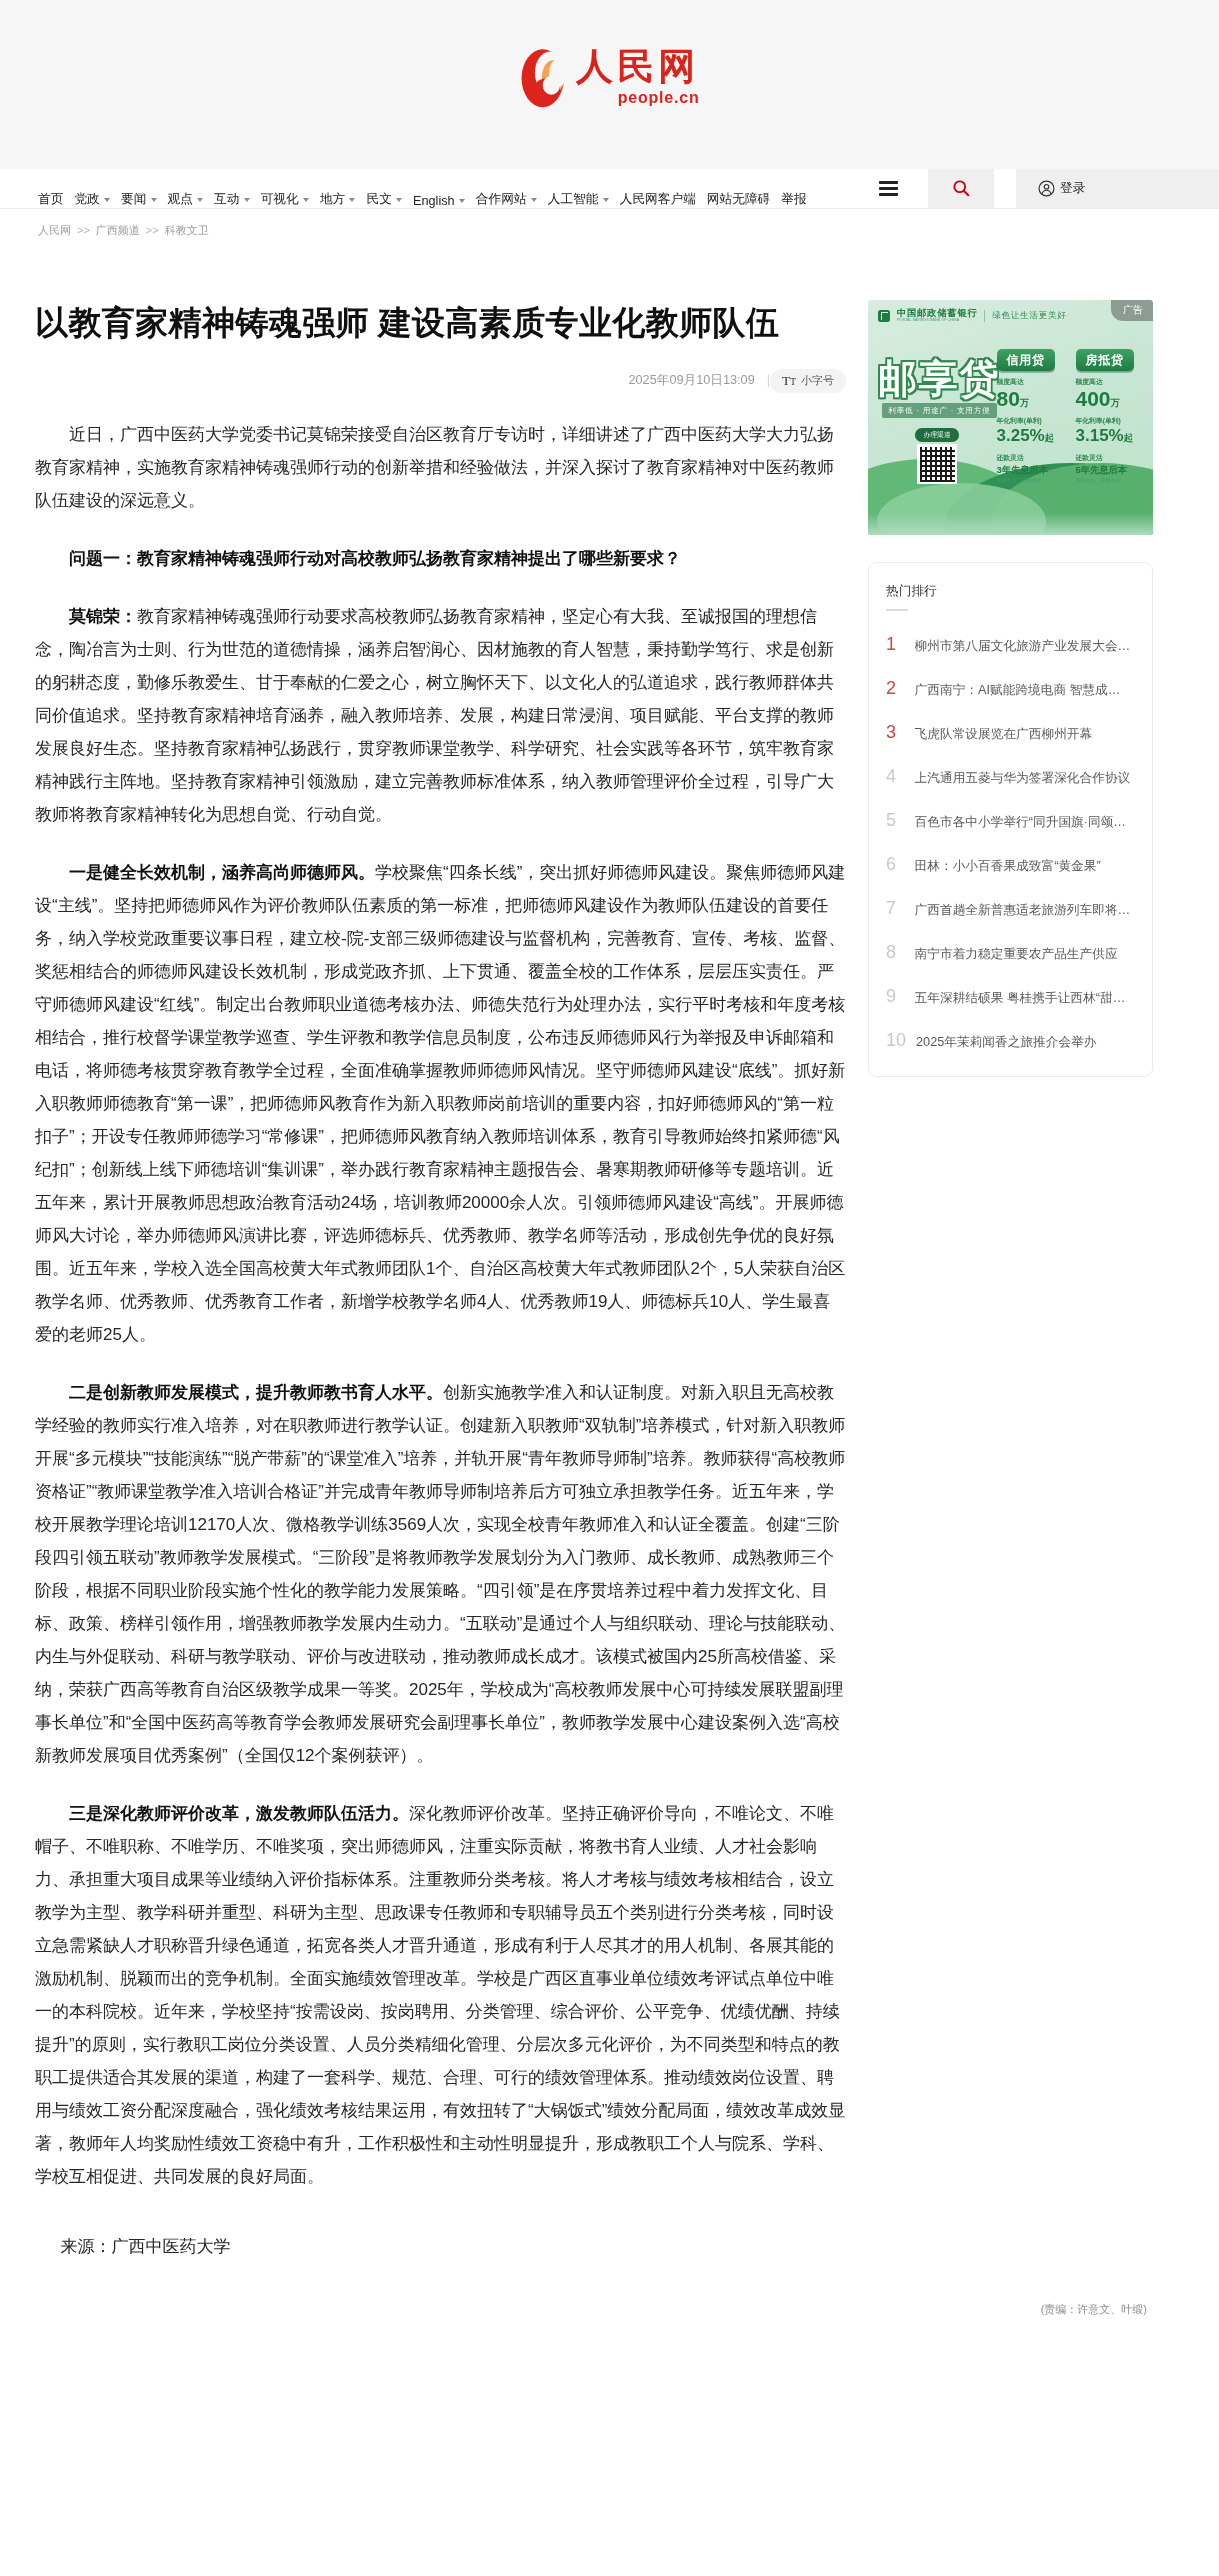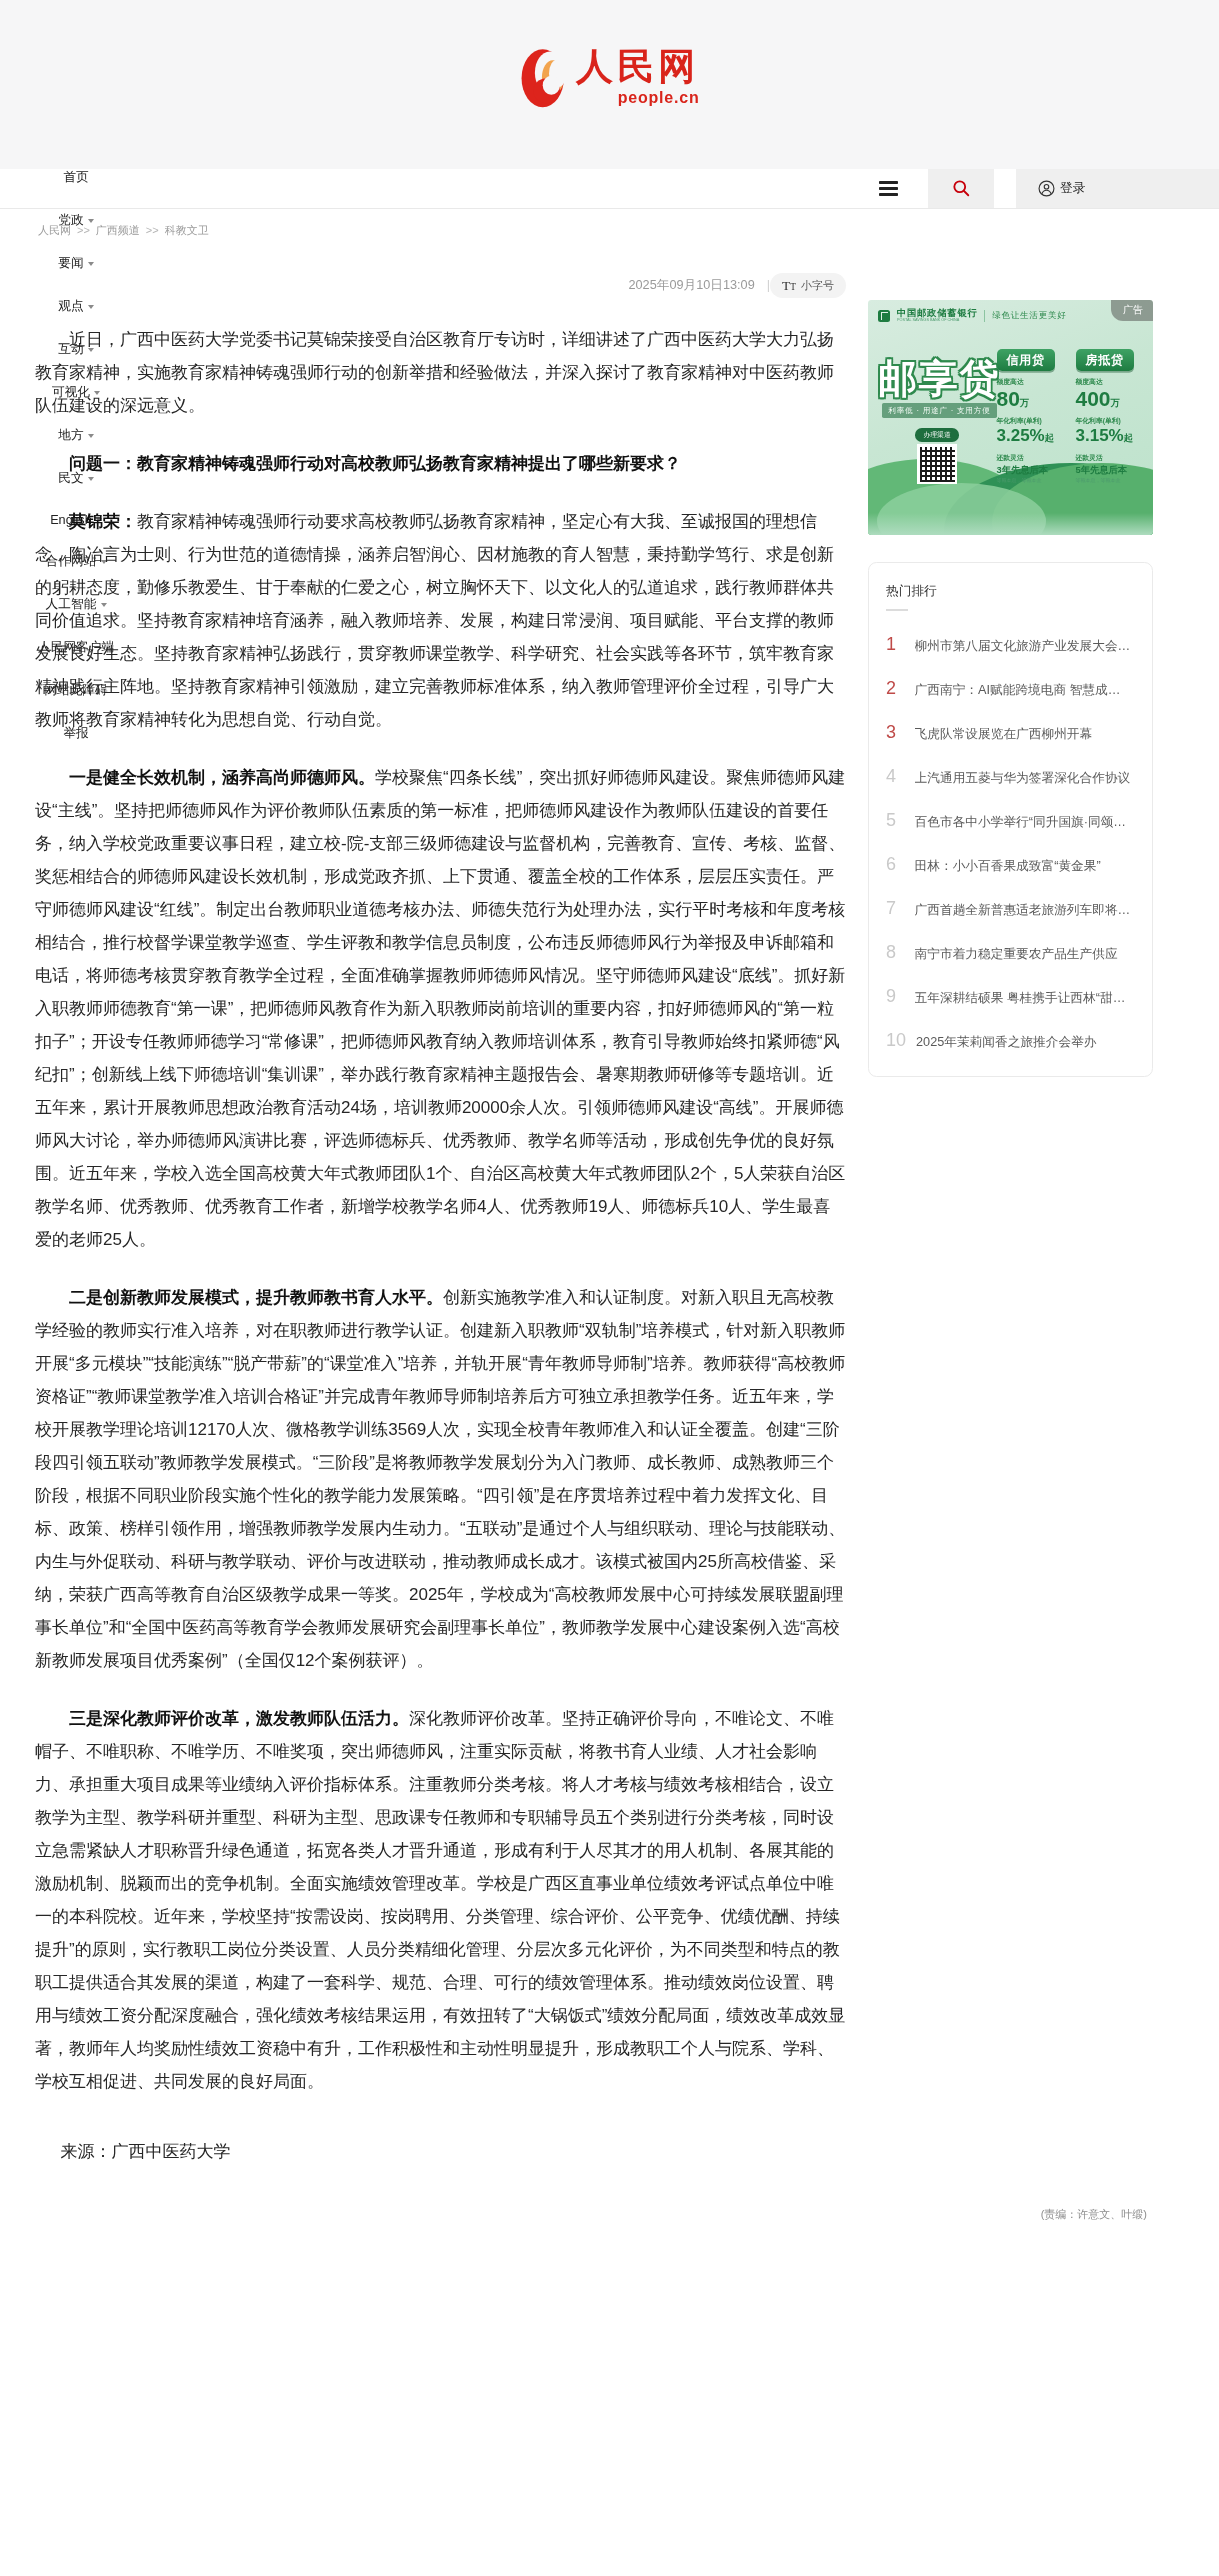--- a/index.html
+++ b/index.html
@@ -7,21 +7,21 @@
   .page{width:1220px;position:relative;}
 
   
   .masthead{height:169px;background:#f6f6f7;display:flex;align-items:center;justify-content:center;}
   .logo{display:flex;align-items:center;gap:8.5px;cursor:pointer;transform:translatey(-6.8px);}
   .logo-cn{font-size:37px;font-weight:900;color:#d9241b;letter-spacing:4.2px;line-height:1;}
   .logo-en{font-size:16px;font-weight:700;color:#d9241b;text-align:right;margin-top:3.4px;letter-spacing:0.8px;}
 
   
   .nav{height:39px;border-bottom:0.8px solid #e9e9e9;display:flex;align-items:stretch;justify-content:space-between;background:#fff;}
-  .nav-items{display:flex;align-items:center;padding-left:38px;gap:26px;flex-direction:column;}
+  .nav-items{display:flex;align-items:flex-end;padding-left:38px;gap:11px;}
   .nav-item{display:flex;align-items:center;font-size:12.7px;color:#222;cursor:pointer;white-space:nowrap;text-decoration:none;}
   .caret{display:inline-block;width:0;height:0;border-left:3.4px solid transparent;border-right:3.4px solid transparent;border-top:4.2px solid #8a8a8a;margin-left:4.2px;}
   .nav-right{display:flex;align-items:stretch;}
   .nav-ham{display:flex;flex-direction:column;justify-content:center;gap:3.4px;padding:0 20px;cursor:pointer;}
   .nav-ham i{display:block;width:18.6px;height:2.5px;background:#222;border-radius:0.8px;}
   .nav-search{width:66px;background:#efefef;display:flex;align-items:center;justify-content:center;cursor:pointer;margin-left:10px;}
   .nav-login{width:182px;background:#efefef;display:flex;align-items:center;gap:5px;padding-left:22px;margin-left:22px;cursor:pointer;font-size:12.7px;color:#222;}
 
   
   .crumb{padding:14.4px 38px 10px 38px;font-size:11px;color:#9b9b9b;}
@@ -190,20 +190,21 @@
         <span>登录</span>
       </div>
     </div>
   </nav>
 
   <div class="crumb" id="breadcrumb"><a>人民网</a><span class="bsep">&gt;&gt;</span><a>广西频道</a><span class="bsep">&gt;&gt;</span><a>科教文卫</a></div>
 
   <div class="main">
 
     <div class="article">
+      <h1>以教育家精神铸魂强师 建设高素质专业化教师队伍</h1>
       <div class="meta">
         <div class="date-wrap">
           <span>2025年09月10日13:09</span>
           <span class="sep">|</span>
         </div>
         <button class="fontsize">
           <span class="tt">TT</span>
           <span>小字号</span>
         </button>
       </div>

